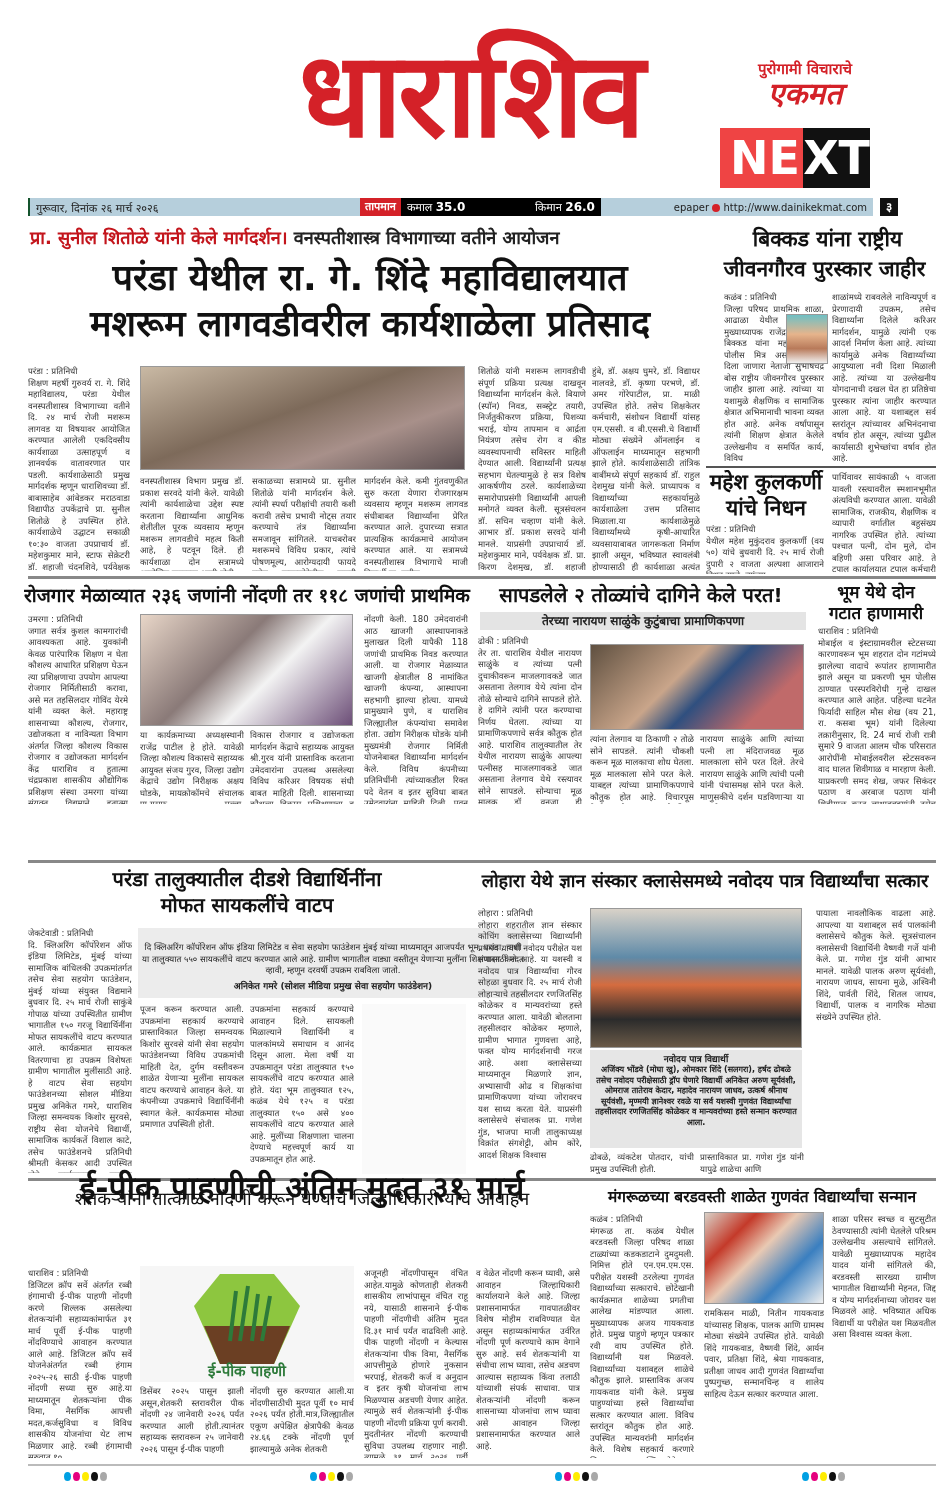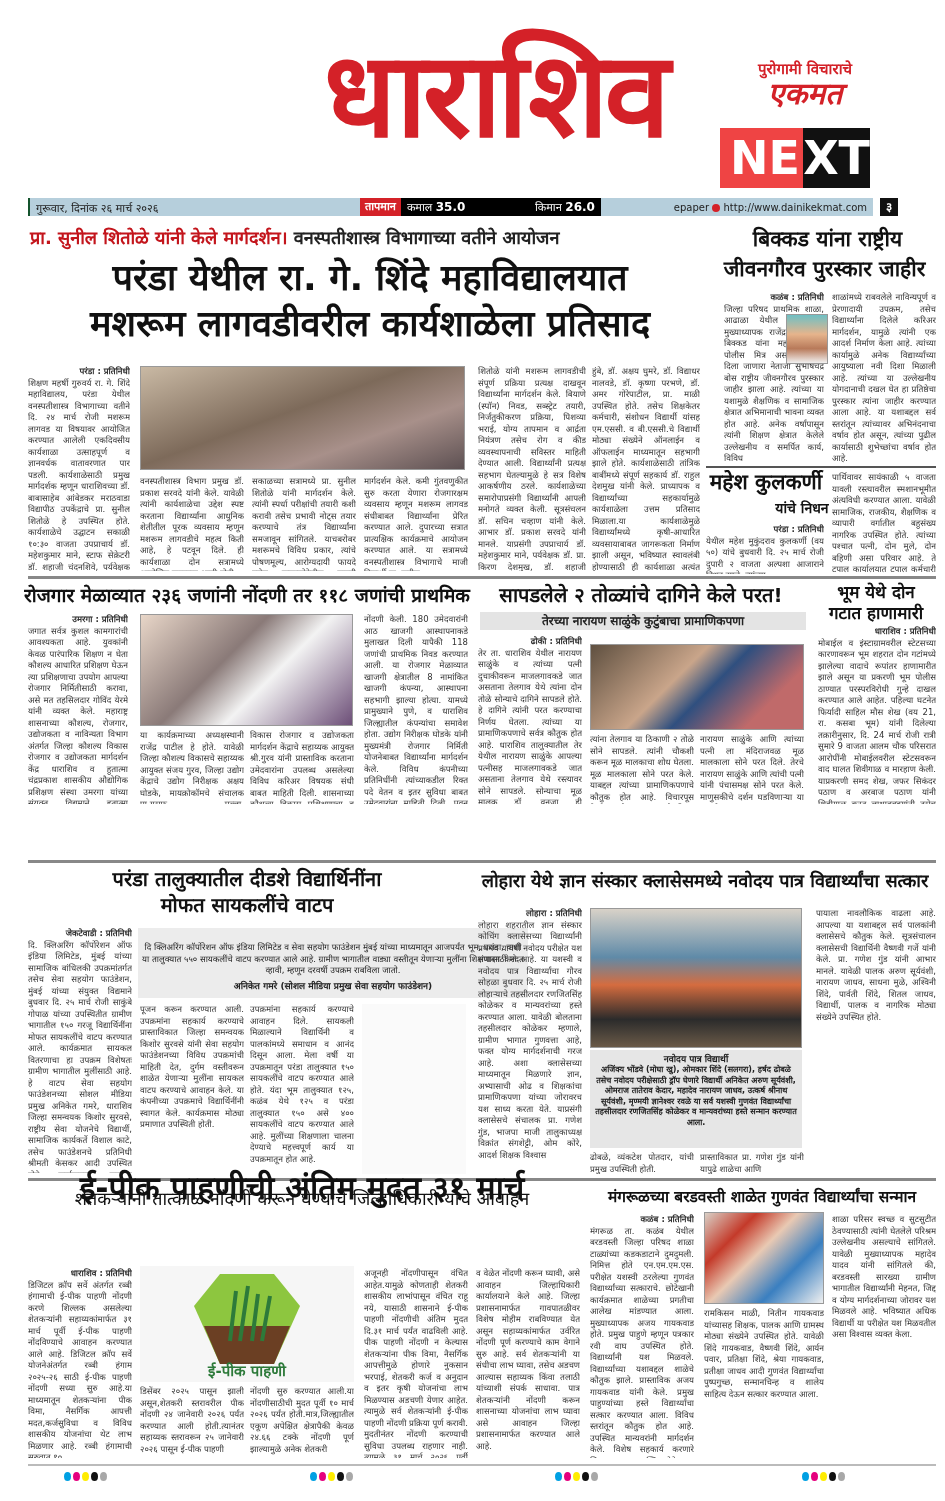--- a/index.html
+++ b/index.html
@@ -1,37 +1,37 @@
 <!DOCTYPE html>
 <html><head>
 <meta charset="utf-8">
 <style>
 *{box-sizing:border-box;margin:0;padding:0}
 body{width:945px;height:1501px;background:#fff;font-family:"DejaVu Sans",sans-serif;color:#222;position:relative;overflow:hidden}
 .abs{position:absolute}
-.masthead-title{left:306px;top:20px;width:360px;height:150px;color:#d42128;font-family:"DejaVu Serif",serif;font-weight:bold;font-size:118px;line-height:150px;text-align:right;letter-spacing:-4px}
+.masthead-title{left:290px;top:20px;width:360px;height:150px;color:#d42128;font-family:"DejaVu Serif",serif;font-weight:bold;font-size:118px;line-height:150px;text-align:center;letter-spacing:-4px}
 .tagline{left:730px;top:60px;width:150px;color:#d42128;font-weight:bold;text-align:center}
 .tagline .t1{font-size:15px;line-height:18px}
 .tagline .t2{font-size:30px;line-height:32px;font-style:italic}
 .next{left:720px;top:128px;width:150px;height:60px;display:flex}
 .next .blue{background:#ef4444;width:95px;height:100%;color:#fff;font-size:46px;font-weight:bold;line-height:60px;padding-left:10px}
 .next .black{background:#111;flex:1;color:#fff;font-size:46px;font-weight:bold;line-height:60px;text-align:center}
 .datebar{left:28px;top:198px;width:845px;height:18px;background:#b6cfdc;border-left:2px solid #14532d;display:flex;align-items:center;font-size:11px}
 .datebar .date{width:330px;padding-left:6px}
 .temp{display:flex;height:18px;align-items:center}
 .temp .lbl{background:#d42128;color:#fff;font-weight:bold;padding:0 5px;height:18px;line-height:18px}
 .temp .vals{background:#000;color:#fff;height:18px;line-height:18px;padding:0 6px;width:200px;display:flex;justify-content:space-between}
 .temp b{font-size:12px}
 .epaper{margin-left:auto;padding-right:6px;font-size:10px}
 .pagenum{left:880px;top:198px;width:18px;height:18px;background:#111;color:#fff;font-size:12px;font-weight:bold;text-align:center;line-height:18px}
 .kicker{left:30px;top:227px;font-size:18px;font-weight:bold;line-height:22px}
 .kicker .red{color:#c3151c}
 .headline{font-family:"DejaVu Sans",sans-serif;font-weight:bold;color:#111;text-align:center;white-space:nowrap;overflow:hidden}
 .col{font-size:8.5px;line-height:11.5px;color:#333;text-align:justify;overflow:hidden}
-.col .by{font-weight:bold;text-align:right;display:block}
+.col .by{font-weight:normal;text-align:left;display:block}
 .photo{background:linear-gradient(160deg,#c9b9a4,#7d6a5a 45%,#a8908a 70%,#5d5052);border:1px solid #999}
 .rule{height:3px;background:#888}
 .subbar{background:#e4e4e4;font-weight:bold;text-align:center}
 .dots{display:flex;gap:2px}
 .dot{width:7px;height:9px;border-radius:50%}
 </style>
 </head>
 <body>
 
 <div class="abs masthead-title">धाराशिव</div>
@@ -81,21 +81,21 @@
 <div class="abs headline" style="left:720px;top:226px;width:215px;font-size:21px;line-height:26px">बिक्कड यांना राष्ट्रीय</div>
 <div class="abs headline" style="left:712px;top:256px;width:225px;font-size:21px;line-height:26px">जीवनगौरव पुरस्कार जाहीर</div>
 <div class="abs col" style="left:724px;top:292px;width:100px;height:174px">
   <span class="by">कळंब : प्रतिनिधी</span><span>जिल्हा परिषद प्राथमिक शाळा, आढाळा येथील उपक्रमशील मुख्याध्यापक राजेंद्र चावासाहेब बिक्कड यांना महाराष्ट्र राज्य पोलीस मित्र असोसिएशनतर्फे दिला जाणारा नेताजी सुभाषचंद्र बोस राष्ट्रीय जीवनगौरव पुरस्कार जाहीर झाला आहे. त्यांच्या या यशामुळे शैक्षणिक व सामाजिक क्षेत्रात अभिमानाची भावना व्यक्त होत आहे. अनेक वर्षांपासून त्यांनी शिक्षण क्षेत्रात केलेले उल्लेखनीय व समर्पित कार्य, विविध</span>
 </div>
 <div class="abs photo" style="left:786px;top:314px;width:42px;height:50px;background:linear-gradient(#6fc0c4 0,#e6b48c 40%,#b87a5a 70%,#f2f2f2 100%)"></div>
 <div class="abs col" style="left:832px;top:292px;width:104px;height:174px">शाळांमध्ये राबवलेले नाविन्यपूर्ण व प्रेरणादायी उपक्रम, तसेच विद्यार्थ्यांना दिलेले करिअर मार्गदर्शन, यामुळे त्यांनी एक आदर्श निर्माण केला आहे. त्यांच्या कार्यामुळे अनेक विद्यार्थ्यांच्या आयुष्याला नवी दिशा मिळाली आहे. त्यांच्या या उल्लेखनीय योगदानाची दखल घेत हा प्रतिष्ठेचा पुरस्कार त्यांना जाहीर करण्यात आला आहे. या यशाबद्दल सर्व स्तरांतून त्यांच्यावर अभिनंदनाचा वर्षाव होत असून, त्यांच्या पुढील कार्यासाठी शुभेच्छांचा वर्षाव होत आहे.</div>
 
 <div class="abs" style="left:706px;top:466px;width:230px;height:2px;background:#555"></div>
 <div class="abs headline" style="left:706px;top:470px;width:120px;font-size:21px;line-height:25px">महेश कुलकर्णी</div>
-<div class="abs headline" style="left:742px;top:496px;width:120px;font-size:14px;line-height:25px">यांचे निधन</div>
+<div class="abs headline" style="left:706px;top:496px;width:120px;font-size:21px;line-height:25px">यांचे निधन</div>
 <div class="abs col" style="left:706px;top:524px;width:118px;height:50px">
   <span class="by">परंडा : प्रतिनिधी</span><span>येथील महेश मुकुंदराव कुलकर्णी (वय ५०) यांचे बुधवारी दि. २५ मार्च रोजी दुपारी २ वाजता अल्पशा आजाराने निधन झाले. त्यांच्या</span>
 </div>
 <div class="abs col" style="left:832px;top:472px;width:104px;height:102px">पार्थिवावर सायंकाळी ५ वाजता यावली रस्त्यावरील स्मशानभूमीत अंत्यविधी करण्यात आला. यावेळी सामाजिक, राजकीय, शैक्षणिक व व्यापारी वर्गातील बहुसंख्य नागरिक उपस्थित होते. त्यांच्या पश्चात पत्नी, दोन मुले, दोन बहिणी असा परिवार आहे. ते टपाल कार्यालयात टपाल कर्मचारी म्हणून कार्यरत होते.</div>
 
 <div class="abs rule" style="left:28px;top:576px;width:908px"></div>
 
 <div class="abs headline" style="left:24px;top:580px;width:448px;font-size:19px;line-height:30px">रोजगार मेळाव्यात २३६ जणांनी नोंदणी तर ११८ जणांची प्राथमिक निवड</div>
 <div class="abs col" style="left:28px;top:614px;width:100px;height:190px">
   <span class="by">उमरगा : प्रतिनिधी</span><span>जगात सर्वत्र कुशल कामगारांची आवश्यकता आहे. युवकांनी केवळ पारंपारिक शिक्षण न घेता कौशल्य आधारित प्रशिक्षण घेऊन त्या प्रशिक्षणाचा उपयोग आपल्या रोजगार निर्मितीसाठी करावा, असे मत तहसिलदार गोविंद येरमे यांनी व्यक्त केले. महाराष्ट्र शासनाच्या कौशल्य, रोजगार, उद्योजकता व नाविन्यता विभाग अंतर्गत जिल्हा कौशल्य विकास रोजगार व उद्योजकता मार्गदर्शन केंद्र धाराशिव व हुतात्मा चंद्रप्रकाश शासकीय औद्योगिक प्रशिक्षण संस्था उमरगा यांच्या संयुक्त विद्यमाने हुतात्मा चंद्रप्रकाश शासकीय औद्योगिक प्रशिक्षण संस्था उमरगा येथे पंडित दीनदयाल उपाध्याय रोजगार व करिअर मार्गदर्शन मेळावा घेण्यात आला. त्यावेळी तहसिलदार येरमे बोलत होते.</span>

